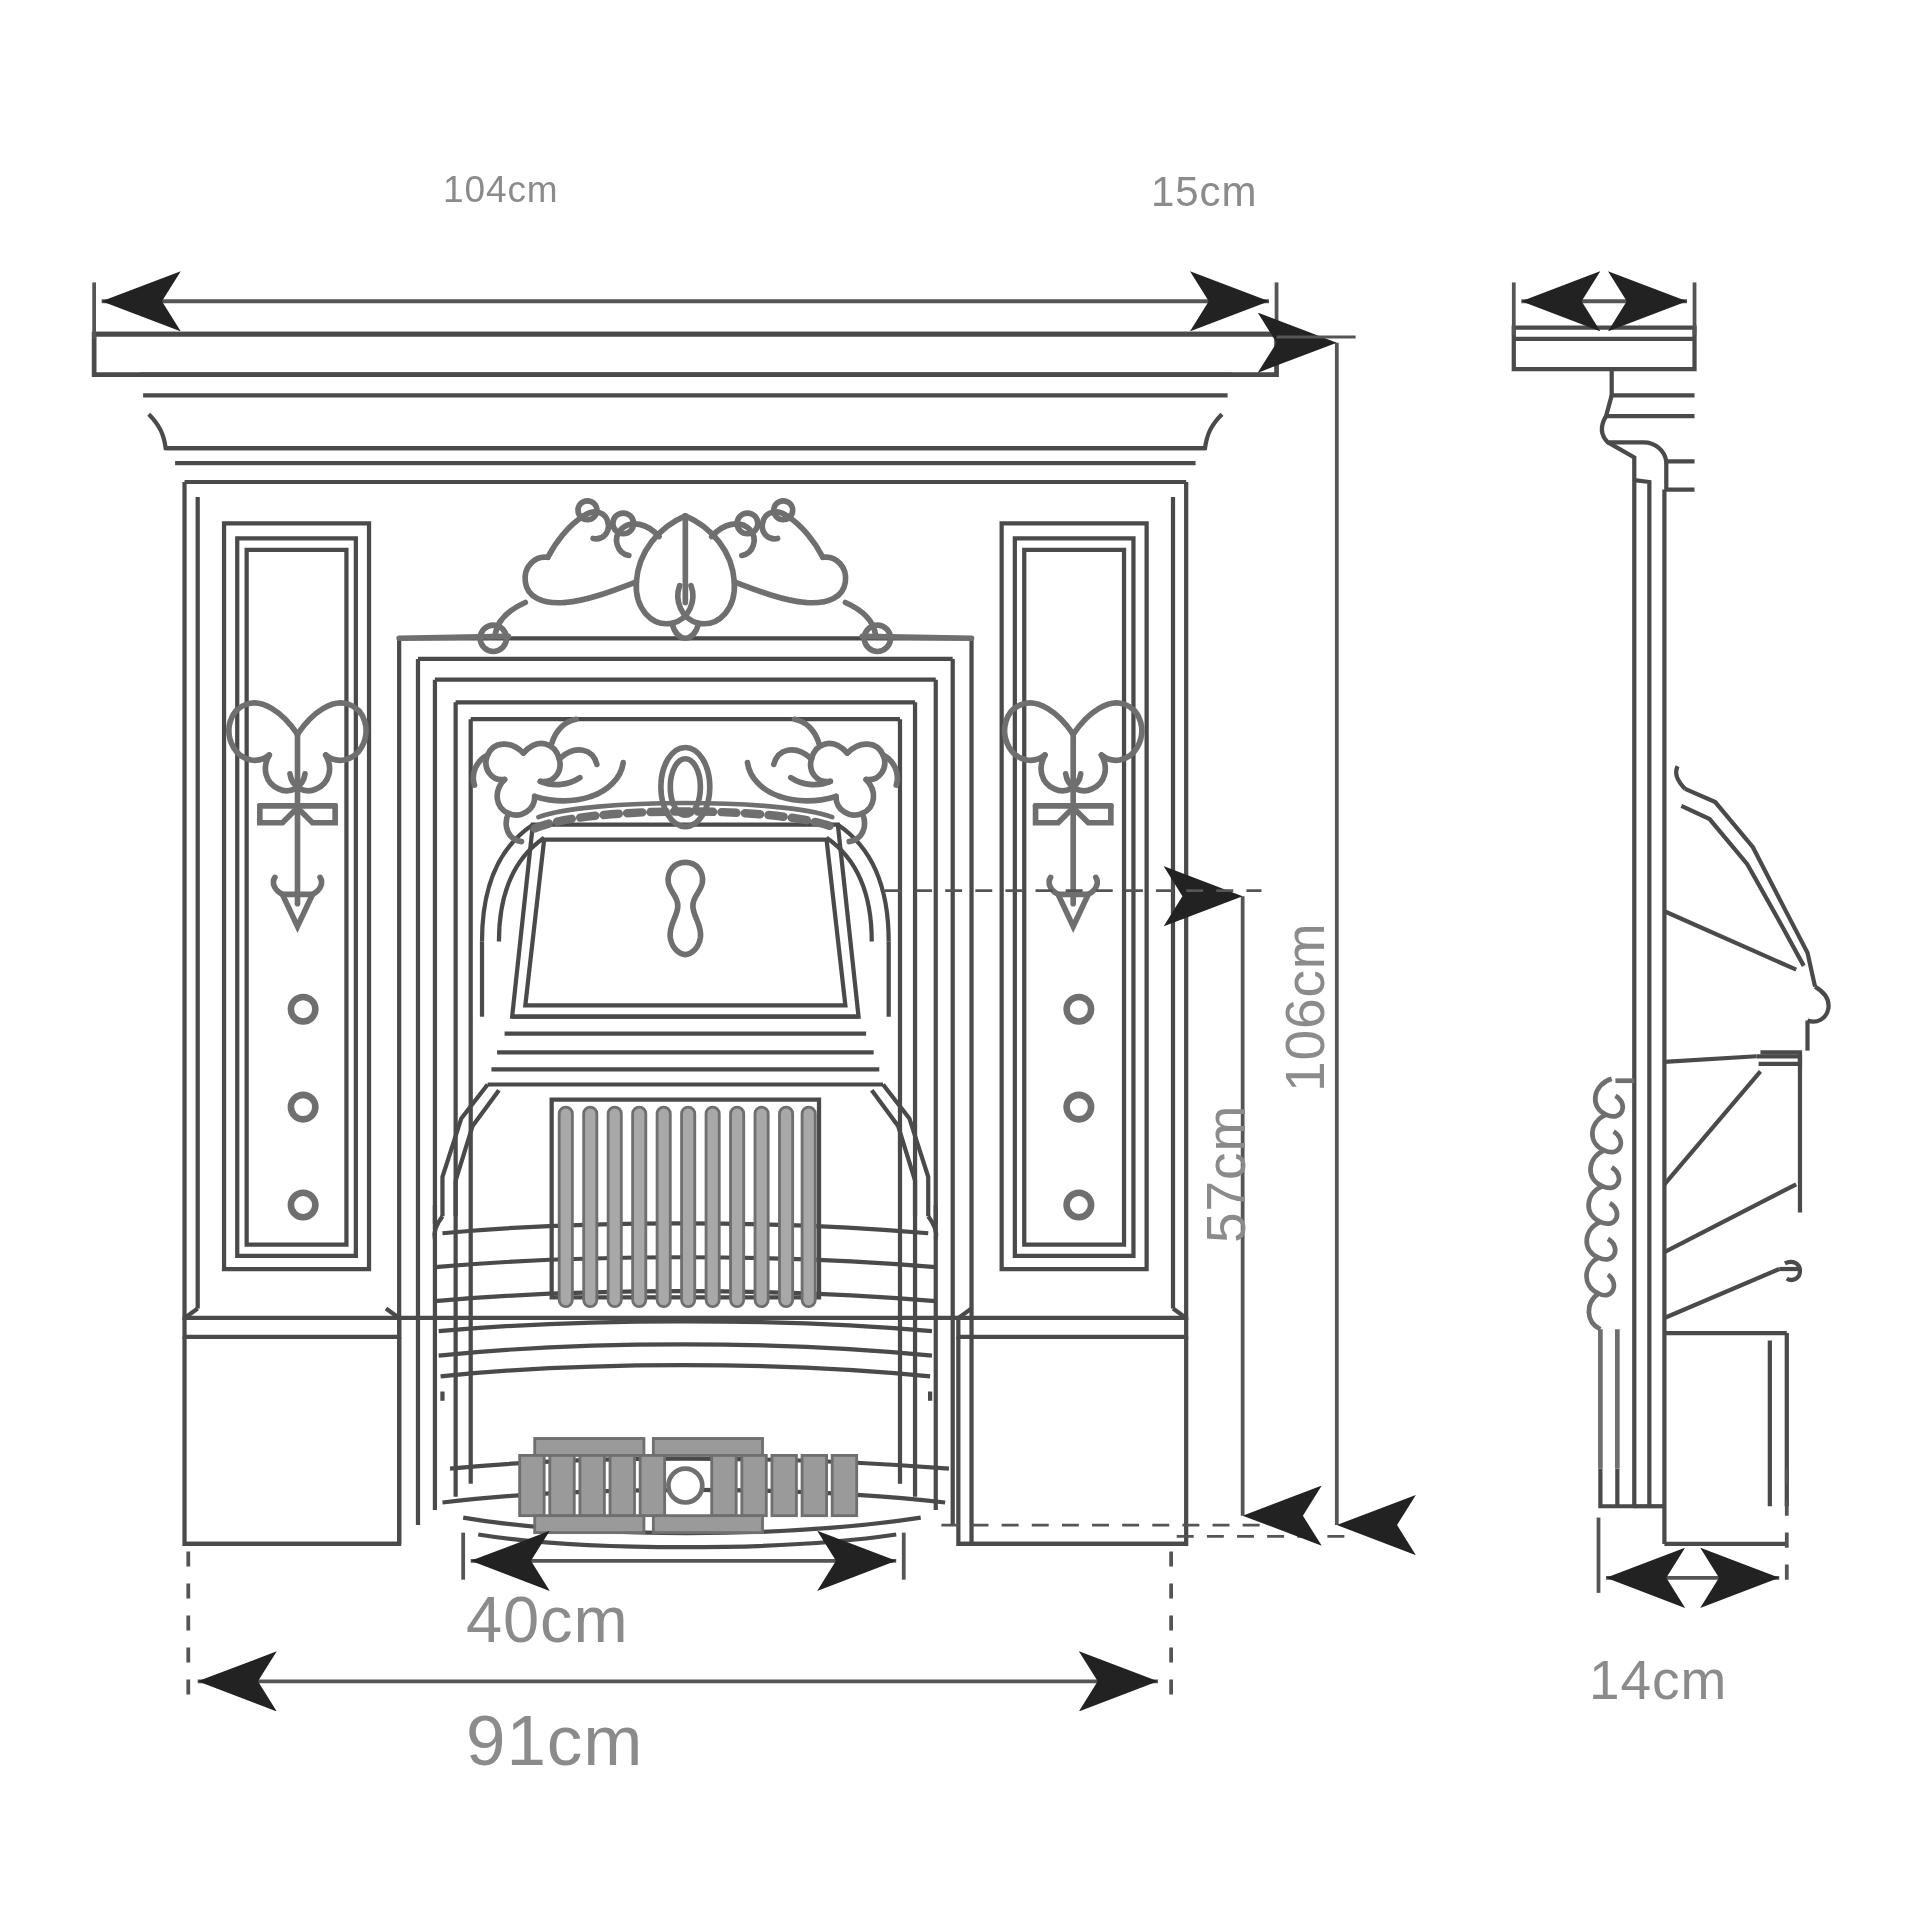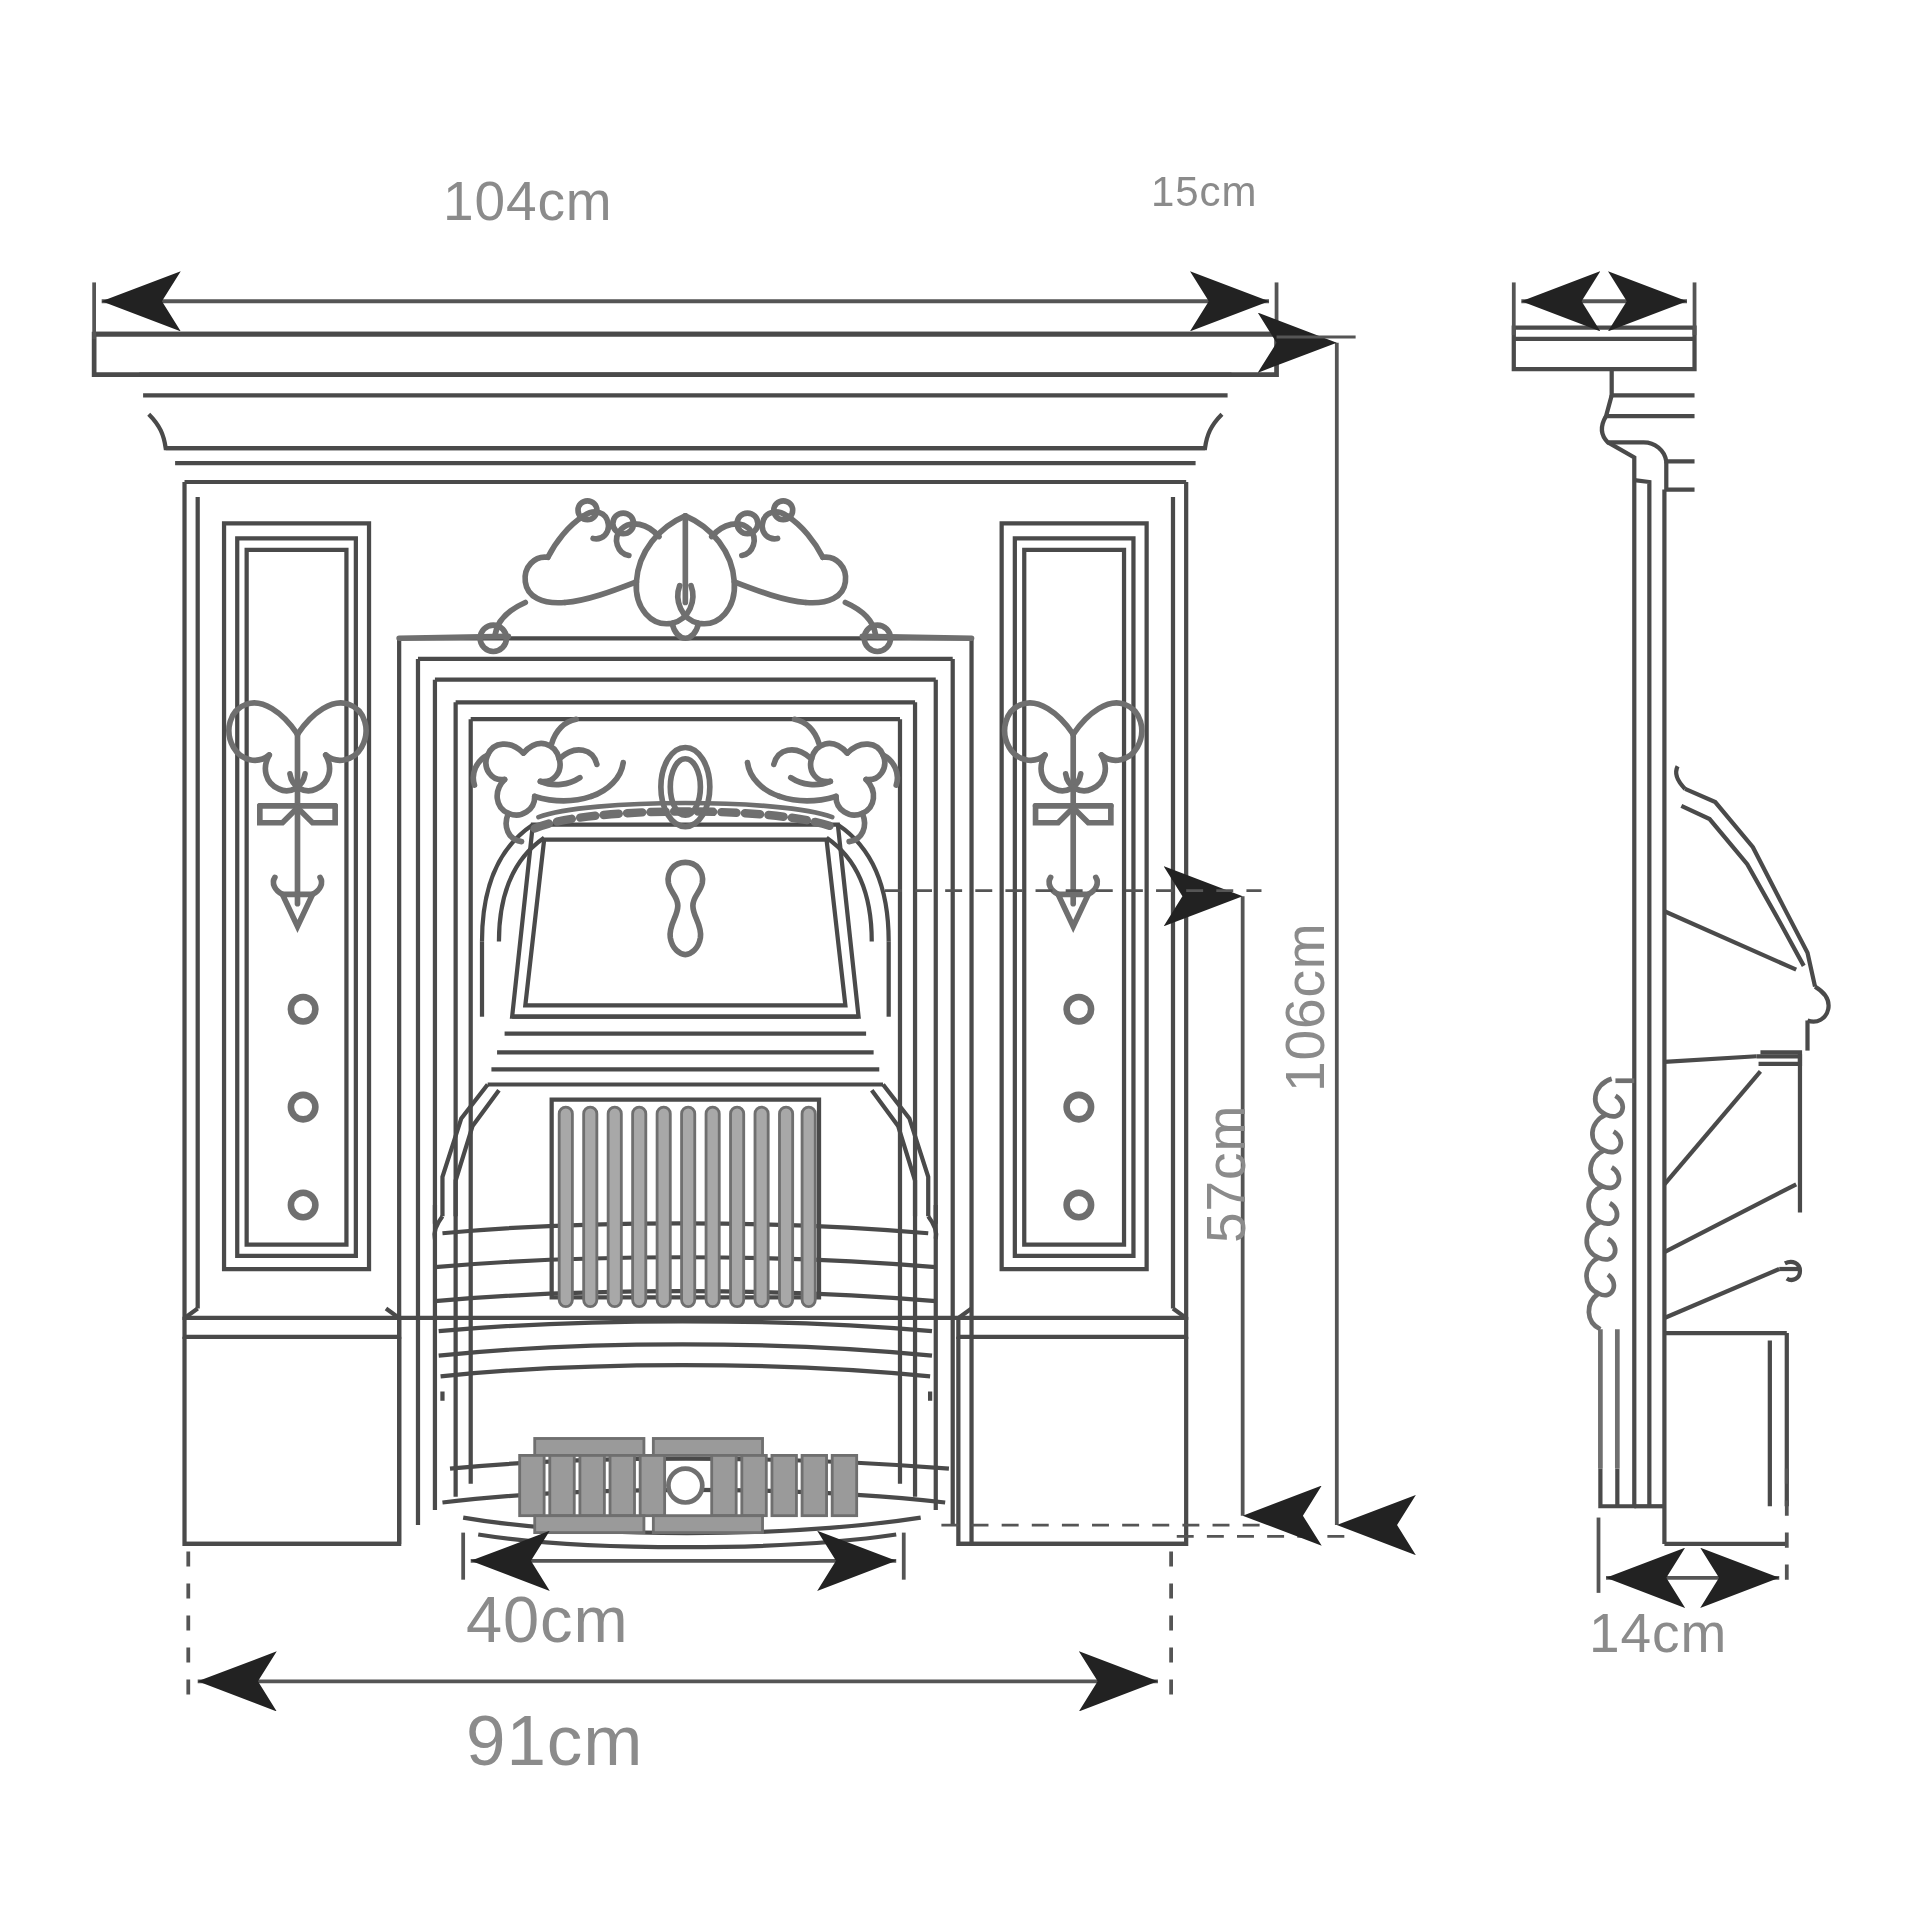--- a/index.html
+++ b/index.html
@@ -2,29 +2,29 @@
 <html style="font-size:15px"><head>
 <meta charset="utf-8">
 <style>
   html,body{margin:0;padding:0;background:#fff;}
   body{width:1928px;height:1928px;overflow:hidden;
        font-family:"Liberation Sans",sans-serif;}
   #stage{position:relative;width:1928px;height:1928px;background:#ffffff;}
   svg.layer{position:absolute;left:0;top:0;width:1928px;height:1928px;}
   .dimlabel{position:absolute;color:#8b8b8b;font-family:"Liberation Sans",sans-serif;
             font-weight:400;white-space:nowrap;letter-spacing:0.9px;}
-  .dl-104{left:443px;top:169px;font-size:55px;}
+  .dl-104{left:443px;top:169px;font-size:37px;}
   .dl-15{left:1151px;top:168px;font-size:42px;}
   .dl-106{left:1273px;top:810px;font-size:55px;
           transform-origin:0 0;transform:rotate(-90deg) translate(-282px,0);}
   .dl-57{left:1194px;top:1017px;font-size:55px;
          transform-origin:0 0;transform:rotate(-90deg) translate(-226px,0);}
   .dl-40{left:466px;top:1582px;font-size:65px;}
   .dl-91{left:466px;top:1700px;font-size:71px;}
-  .dl-14{left:1589px;top:1601px;font-size:55px;}
+  .dl-14{left:1589px;top:1648px;font-size:55px;}
 </style>
 </head>
 <body>
 
 <div id="stage">
 
   <svg class="layer" viewBox="0 0 2048 2048" xmlns="http://www.w3.org/2000/svg">
     <defs>
       <marker id="arrR" markerWidth="22" markerHeight="16" refX="21" refY="8" orient="auto">
         <path d="M0,0 L21,8 L0,16 L5,8 Z" fill="#222"></path>

